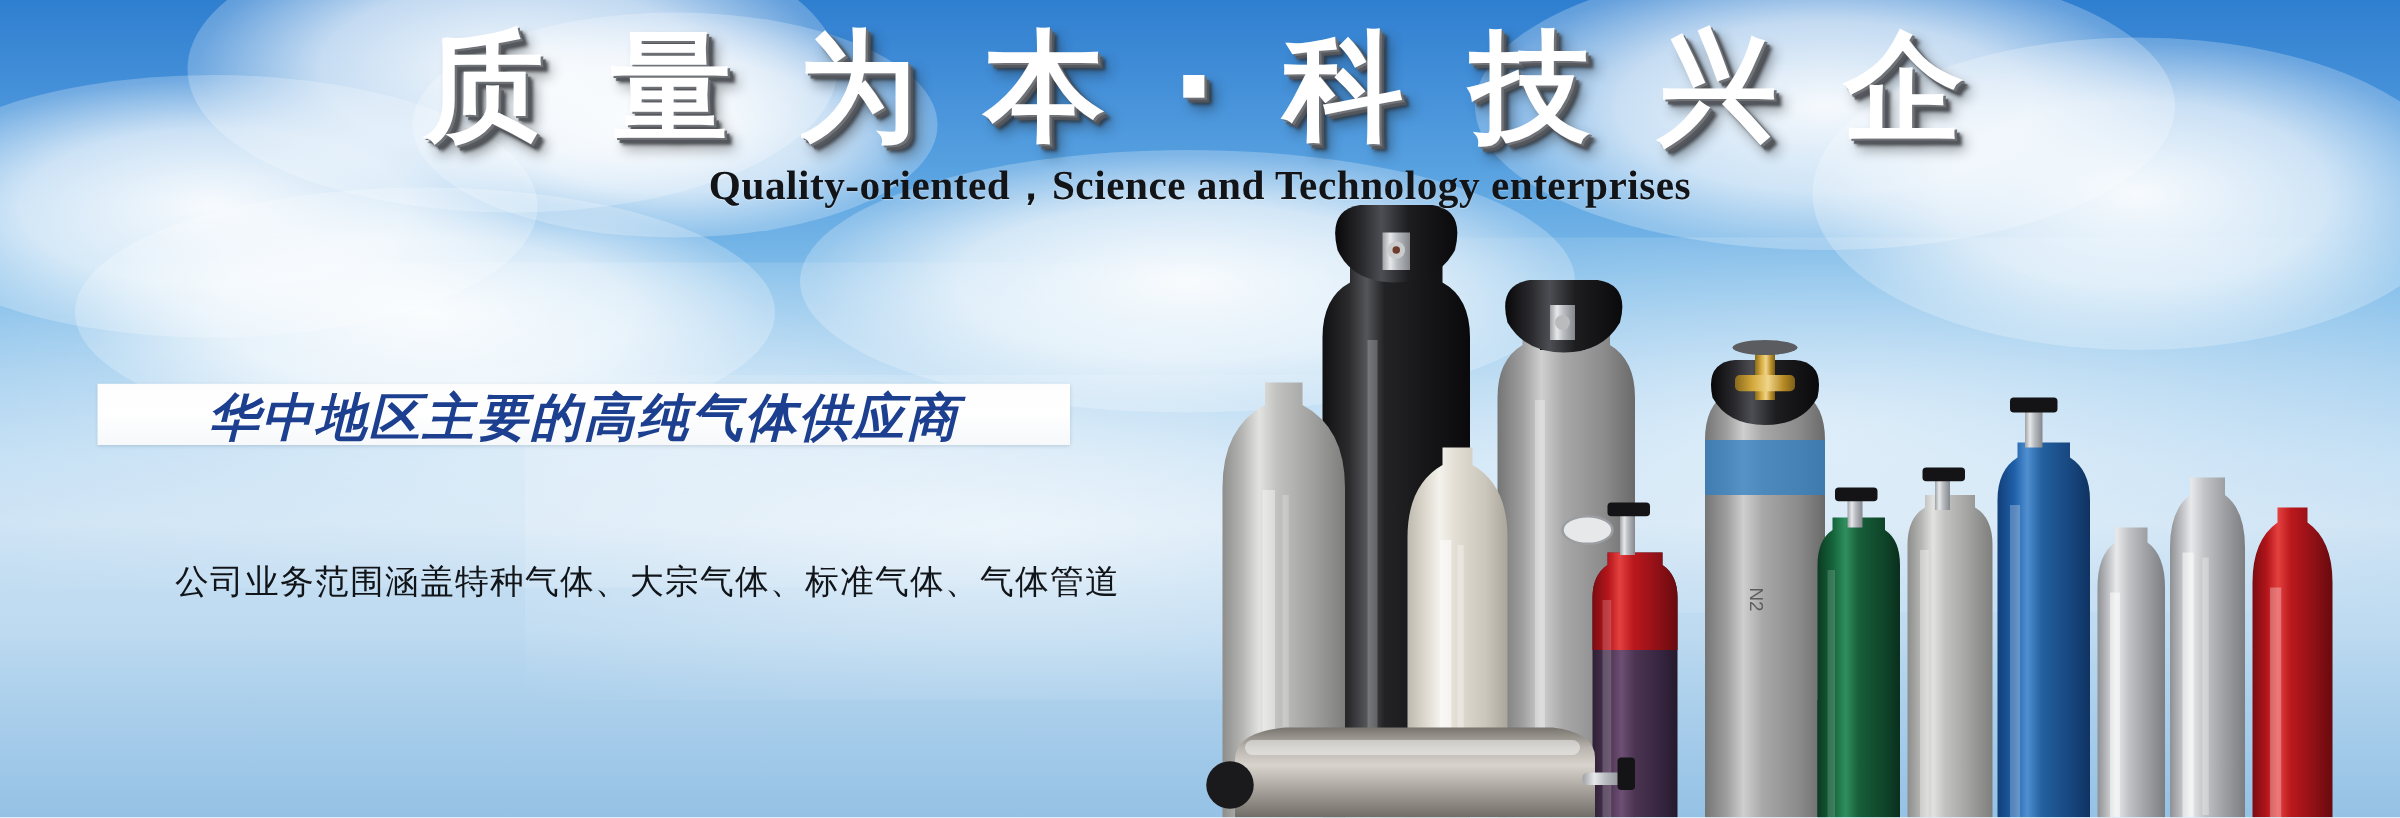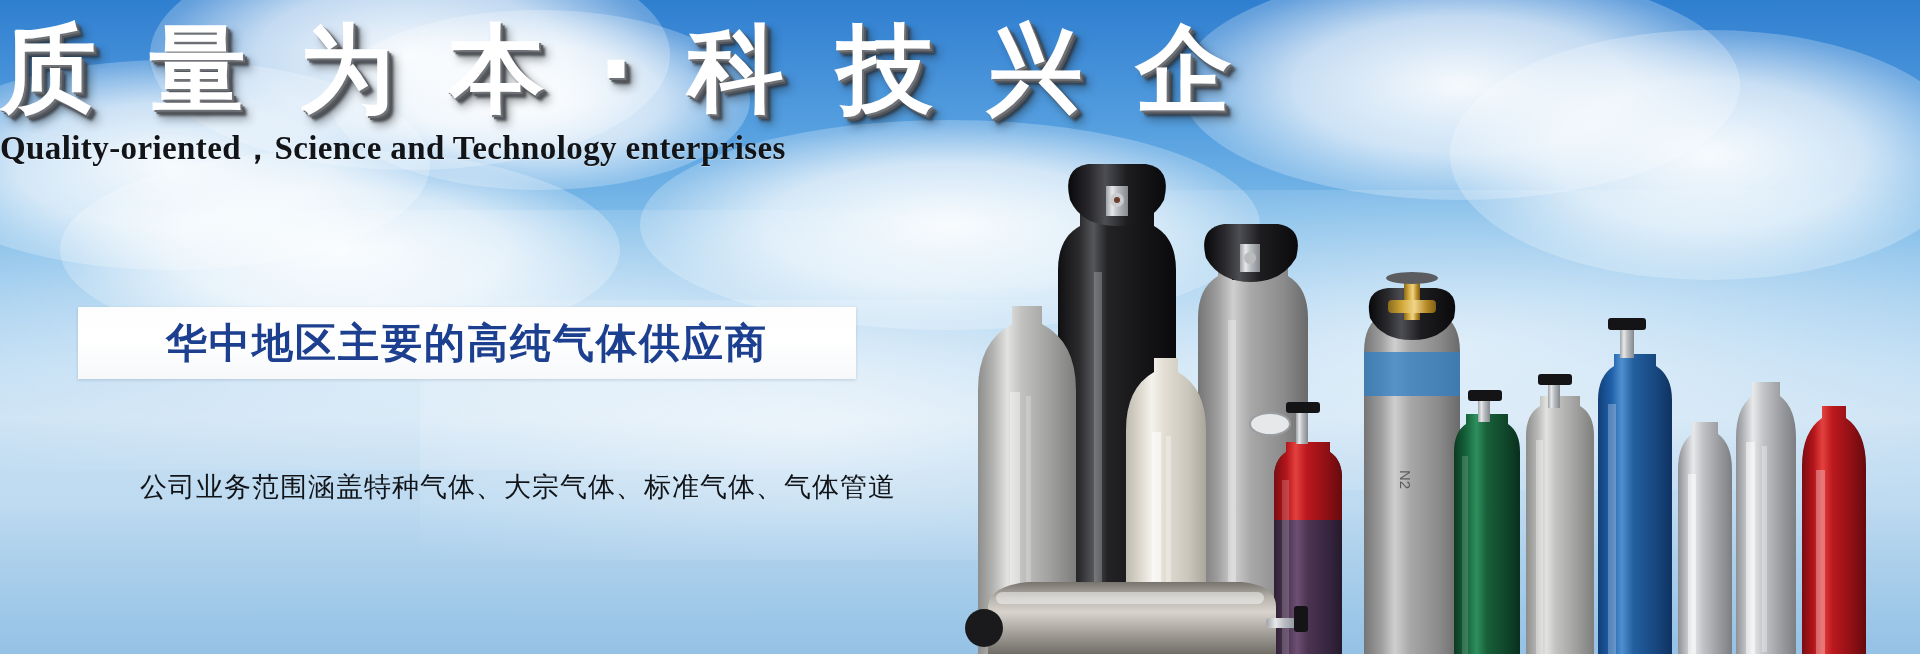--- a/index.html
+++ b/index.html
@@ -56,20 +56,21 @@
         rgba(170,208,236,0.55) 72%,
         rgba(150,195,230,0.62) 100%);
     pointer-events: none;
   }
 
   
   #headline-wrap {
     position: absolute;
     left: 0; right: 0;
     top: 16px;
+    text-align: center;
     z-index: 6;
   }
   #headline {
     display: inline-block;
     font-family: "DejaVu Sans", "Liberation Sans", sans-serif;
     font-size: 96px;
     line-height: 1.12;
     font-weight: 700;
     color: #ffffff;
     letter-spacing: 10px;
@@ -91,27 +92,27 @@
     white-space: nowrap;
     text-shadow: 0 1px 1px rgba(255,255,255,0.35);
   }
 
   
   #whitebox {
     position: absolute;
     left: 78px;
     top: 307px;
     width: 778px;
-    height: 72px;
+    height: 49px;
     background: linear-gradient(to bottom, #fdfdfd 0%, #ffffff 45%, #f6f8fa 100%);
     box-shadow: 0 1px 3px rgba(20,50,80,0.18);
     z-index: 6;
     display: flex;
-    align-items: center;
     justify-content: center;
+    font-style: italic;
   }
   #whitebox-text {
     font-family: "DejaVu Sans", "Liberation Sans", sans-serif;
     font-size: 41px;
     font-weight: 700;
     color: #1c3f8f;
     letter-spacing: 2px;
     white-space: nowrap;
   }
 
@@ -160,21 +161,21 @@
   <div id="headline-wrap">
     <span id="headline">质 量 为 本 · 科 技 兴 企</span>
     <span id="subhead">Quality-oriented，Science and Technology enterprises</span>
   </div>
 
   <div id="whitebox">
     <span id="whitebox-text">华中地区主要的高纯气体供应商</span>
   </div>
 
   <div id="paragraph">
-    <span class="pline" style="padding-left:52px;margin-top:22px;">公司业务范围涵盖特种气体、大宗气体、标准气体、气体管道</span>
+    <span class="pline" style="padding-left:52px;">公司业务范围涵盖特种气体、大宗气体、标准气体、气体管道</span>
   </div>
 
   <div id="cylinders">
     <svg width="990" height="654" viewBox="0 0 990 654">
       <defs>
         <linearGradient id="gGrey" x1="0" y1="0" x2="1" y2="0">
           <stop offset="0%" stop-color="#8d8d8b"></stop>
           <stop offset="16%" stop-color="#b5b5b3"></stop>
           <stop offset="30%" stop-color="#e2e2e0"></stop>
           <stop offset="44%" stop-color="#c2c2c0"></stop>

